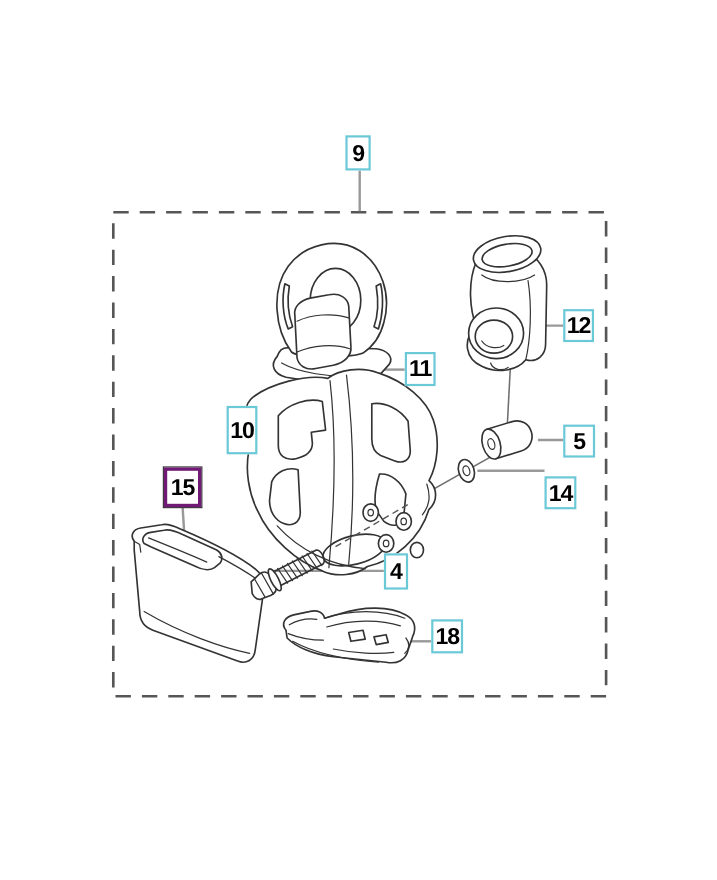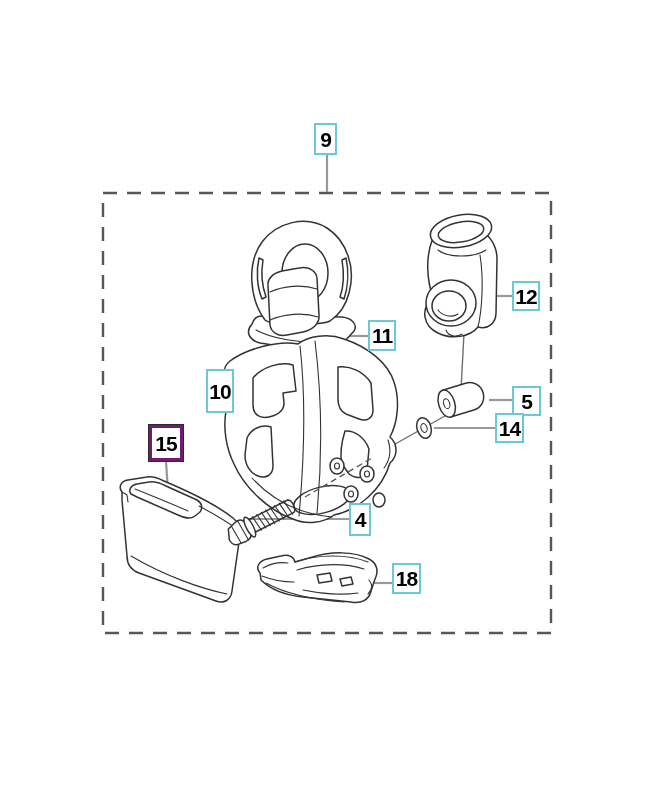--- a/index.html
+++ b/index.html
@@ -16,21 +16,21 @@
   }
   .callout--hl{
     border:3px solid #701a75;
     box-shadow:0 0 0 1px #2a2a2a;
   }
   .c9  {left:314px;top:123px;width:23px;height:32px;}
   .c10 {left:206px;top:369px;width:28px;height:44px;}
   .c11 {left:368px;top:320px;width:28px;height:31px;}
   .c12 {left:512px;top:281px;width:28px;height:30px;}
   .c13 {left:512px;top:386px;width:29px;height:30px;}
-  .c14 {left:495px;top:413px;width:29px;height:30px;text-align:right;}
+  .c14 {left:495px;top:433px;width:29px;height:30px;text-align:right;}
   .c15 {left:149px;top:425px;width:34px;height:36px;}
   .c4  {left:349px;top:503px;width:22px;height:33px;}
   .c16 {left:392px;top:563px;width:29px;height:31px;}
 
   .art{stroke:#333333;fill:#ffffff;stroke-width:1.5;stroke-linejoin:round;stroke-linecap:round;}
   .art-open{stroke:#333333;fill:none;stroke-width:1.5;stroke-linejoin:round;stroke-linecap:round;}
   .thin{stroke-width:1.1;}
   .leader{stroke:#999999;stroke-width:2.2;fill:none;}
   .axis{stroke:#6e6e6e;stroke-width:1.4;fill:none;}
   .axis-dashed{stroke:#555555;stroke-width:1.3;fill:none;stroke-dasharray:6 4;}

